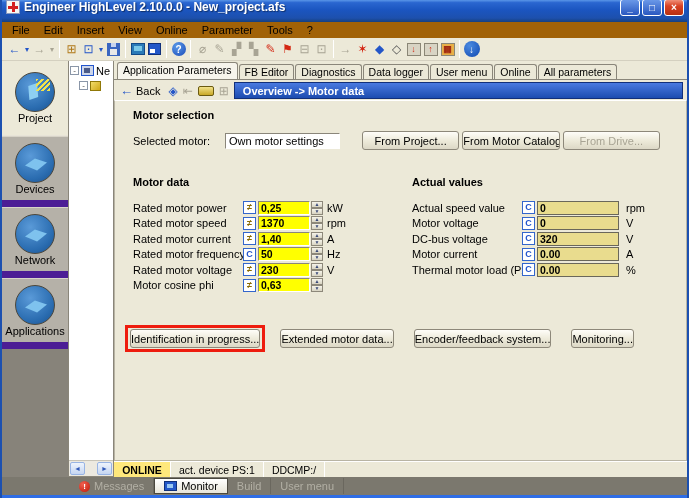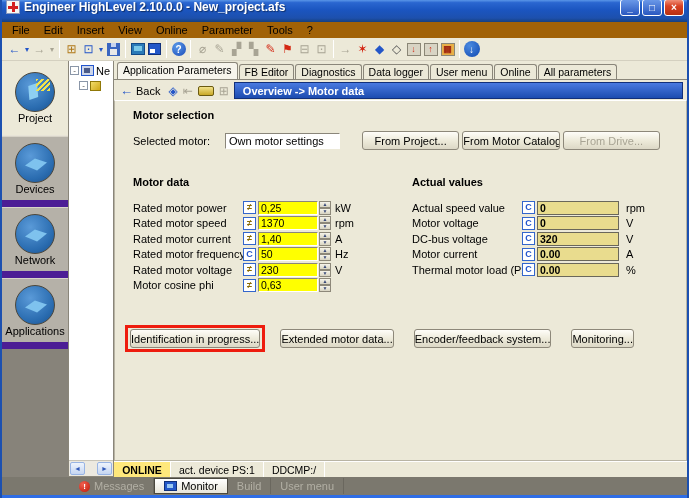--- a/index.html
+++ b/index.html
@@ -95,21 +95,21 @@
 
   .columns { display:flex; margin-top:26px; }
   .col-left { width:292px; flex:0 0 292px; padding-left:18px; }
   .col-right { flex:1; padding-left:5px; }
   .col-heading { font-weight:bold; margin-bottom:12px; }
   .prow { display:flex; align-items:center; height:15.5px; }
   .plabel { width:110px; flex:0 0 110px; white-space:nowrap; overflow:hidden; }
   .flagbox { width:13px; height:13px; flex:0 0 13px; border:1px solid #3366cc; background:#fff; font-size:9px; font-weight:bold; line-height:11px; text-align:center; margin-right:2px; }
   .flagbox.c { color:#2255cc; }
   .flagbox.ne { color:#8a6a00; }
-  .val-y { width:60px; height:14px; border:1px solid; border-color:#8a867a #fff #fff #8a867a; background:#ffff00; font-size:10.5px; font-weight:normal; font-family:"Liberation Sans",sans-serif; padding:0 2px; }
+  .val-y { width:52px; height:14px; border:1px solid; border-color:#8a867a #fff #fff #8a867a; background:#ffff00; font-size:10.5px; font-weight:bold; font-family:"Liberation Sans",sans-serif; padding:0 2px; }
   .val-t { width:82px; height:14px; border:1px solid #6a675a; background:#e9dc8e; font-size:10.5px; font-weight:bold; font-family:"Liberation Sans",sans-serif; padding:0 2px; }
   .spinner { width:12px; height:14px; display:flex; flex-direction:column; margin-left:1px; }
   .spin-btn { flex:1; background:linear-gradient(180deg,#f6f4ea,#d8d4c2); border:1px solid #8d887a; font-size:5px; line-height:5px; color:#3a4a7a; display:flex; align-items:center; justify-content:center; }
   .unit { margin-left:4px; white-space:nowrap; }
   .col-right .unit { margin-left:7px; }
 
   .action-row { display:flex; margin-top:32px; padding:0 62px 0 10px; gap:10px; }
   .btn-wrap { flex:1; border:3px solid transparent; padding:1px 2px; }
   .btn-wrap.highlight { border-color:#ee1c0e; }
   .btn-wrap .xp-btn { width:100%; }

